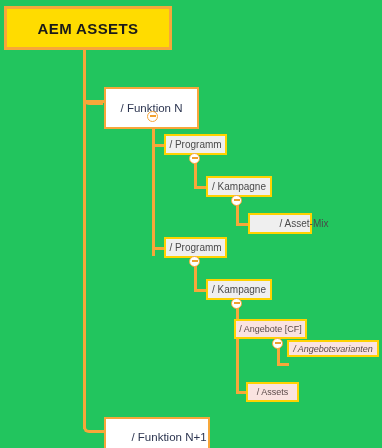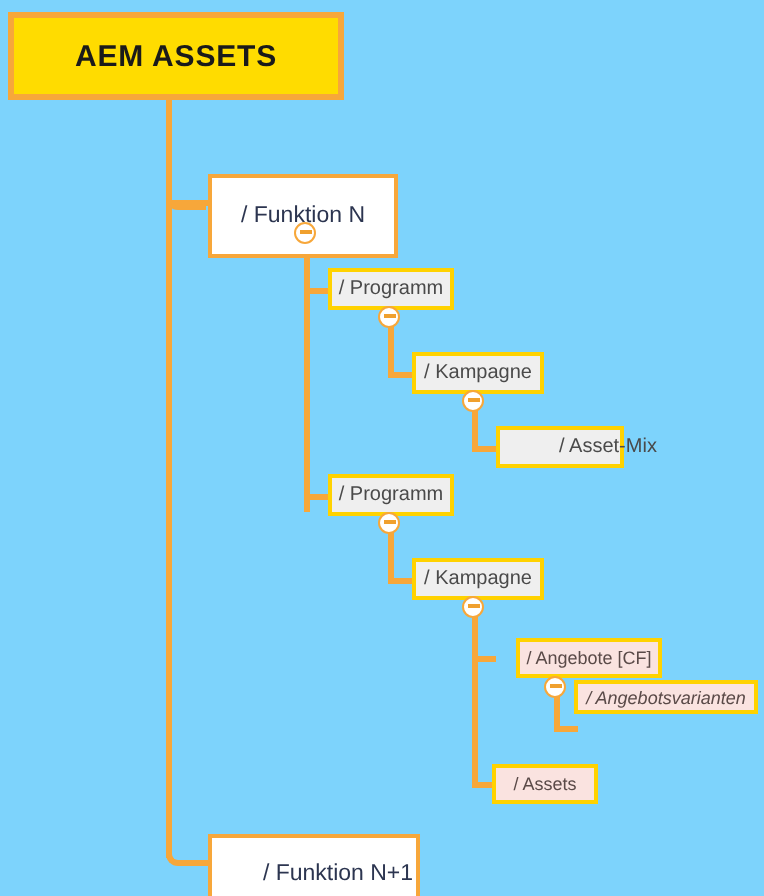--- a/index.html
+++ b/index.html
@@ -7,21 +7,21 @@
     padding: 0;
     background: #ffffff;
   }
   body {
     font-family: "Liberation Sans", sans-serif;
   }
   #canvas {
     position: relative;
     width: 382px;
     height: 448px;
-    background: #7dd3fc;
+    background: #22c55e;
     overflow: hidden;
   }
   
   .line {
     position: absolute;
     background: #F7A73A;
   }
   .line.v { width: 3px; }
   .line.h { height: 3px; }
   .corner {
@@ -154,21 +154,21 @@
   </div>
 
   <div class="node node-gray" style="left:164px; top:237px; width:63px; height:21px;">
     <span>/ Programm</span>
   </div>
 
   <div class="node node-gray" style="left:206px; top:279px; width:66px; height:21px;">
     <span>/ Kampagne</span>
   </div>
 
-  <div class="node node-pink" style="left:258px; top:319px; width:73px; height:20px;">
+  <div class="node node-pink" style="left:234px; top:319px; width:73px; height:20px;">
     <span>/ Angebote [CF]</span>
   </div>
 
   <div class="node node-pink" style="left:287px; top:340px; width:92px; height:17px;font-style:italic;">
     <span>/ Angebotsvarianten</span>
   </div>
 
   <div class="node node-pink" style="left:246px; top:382px; width:53px; height:20px;">
     <span>/ Assets</span>
   </div>

